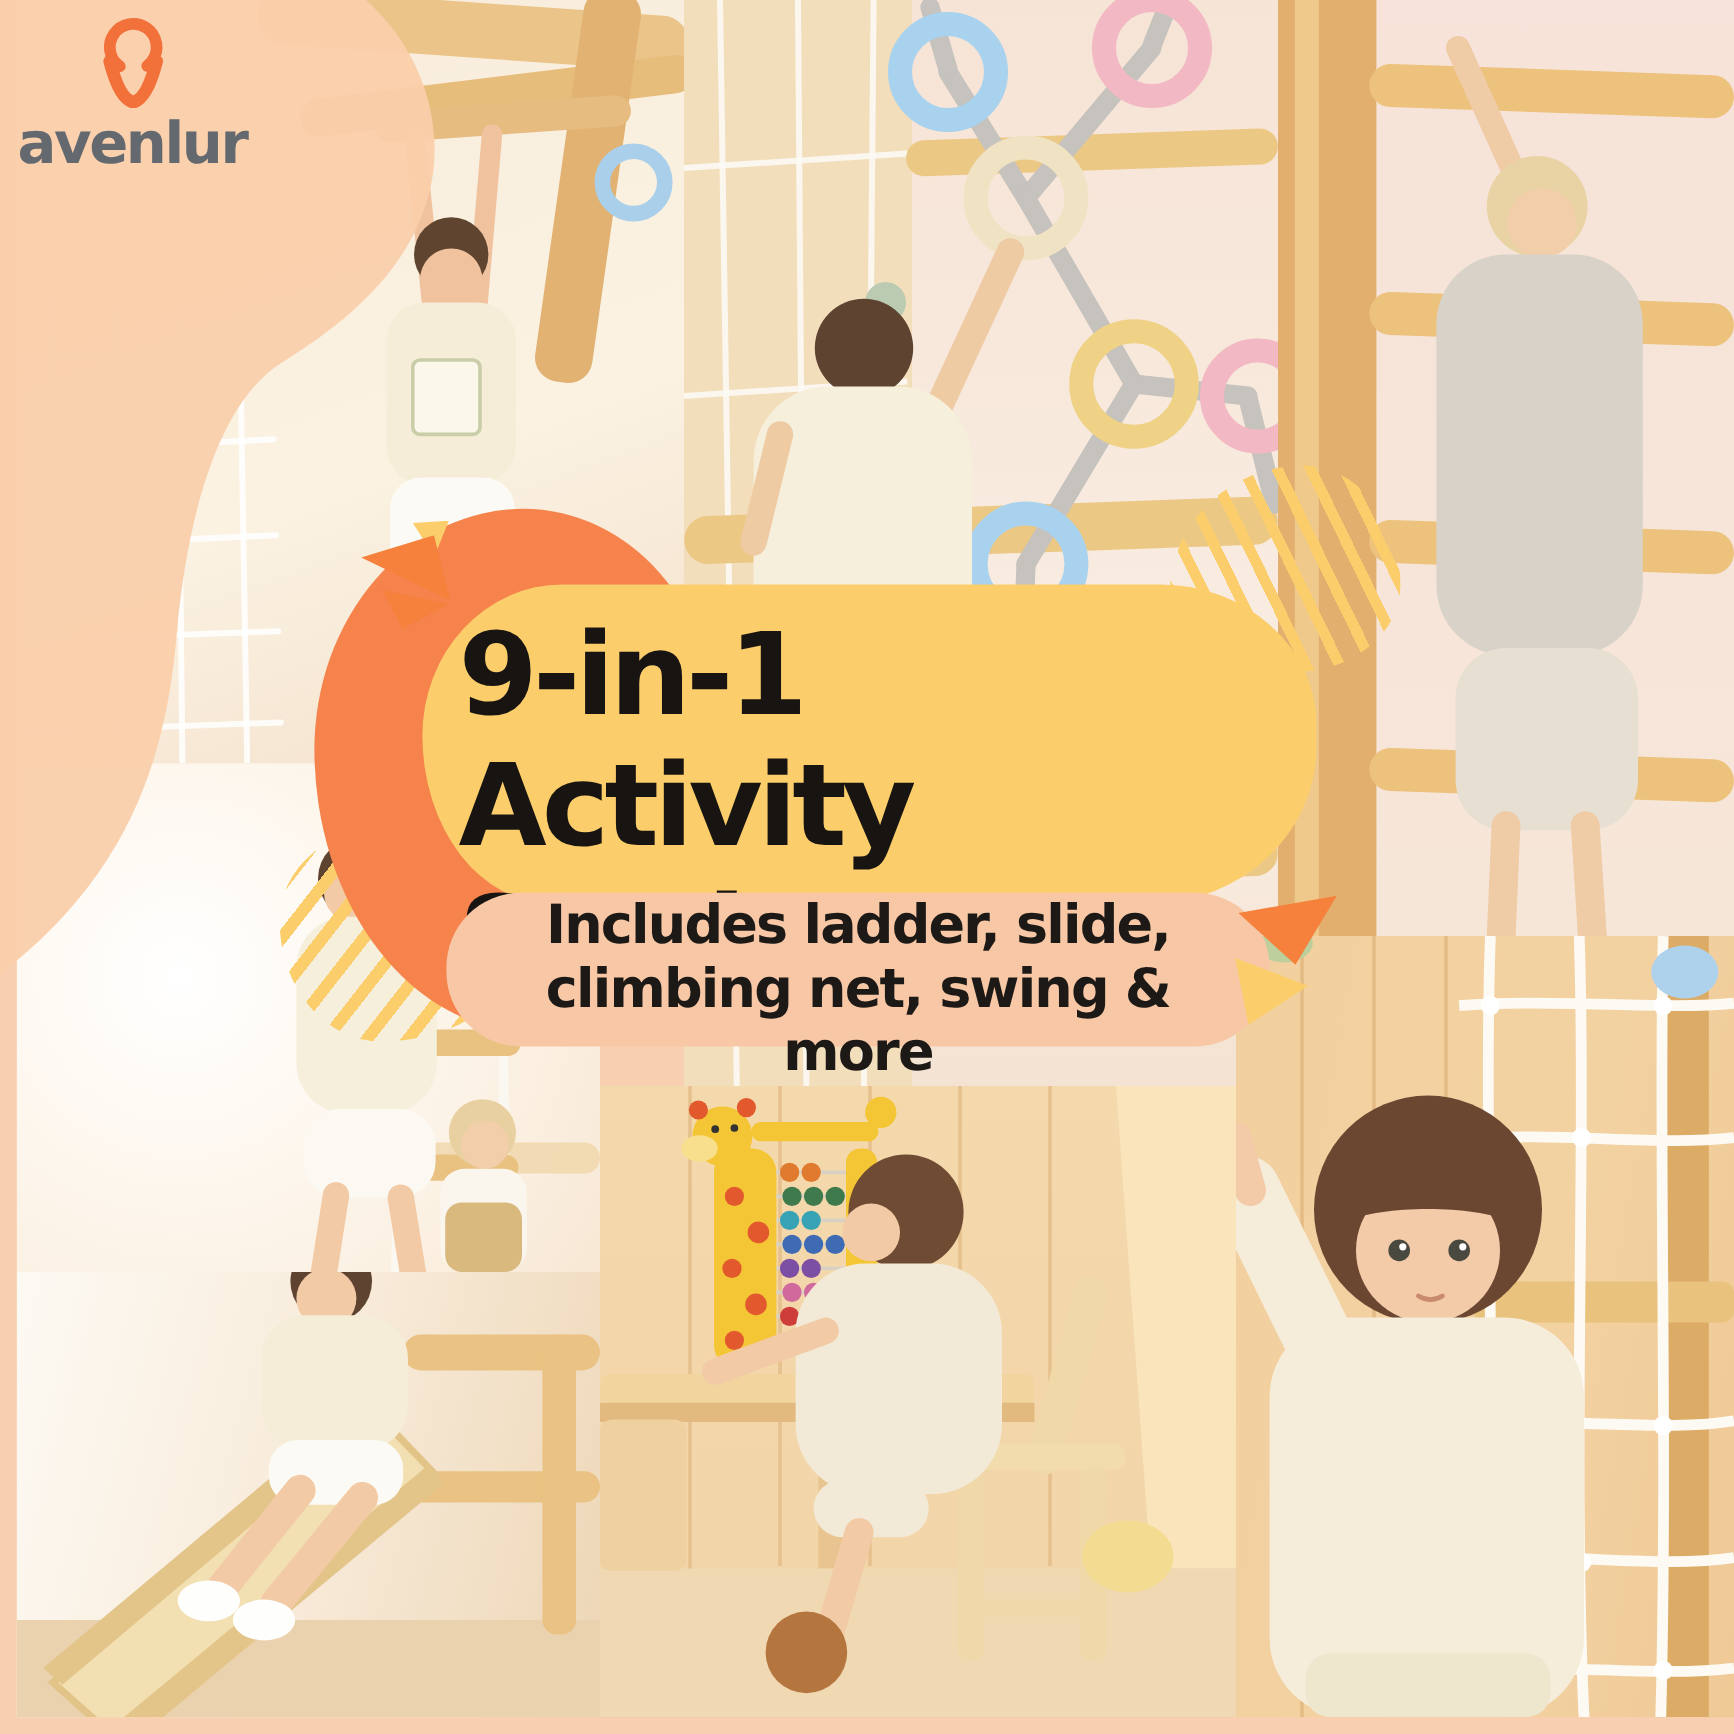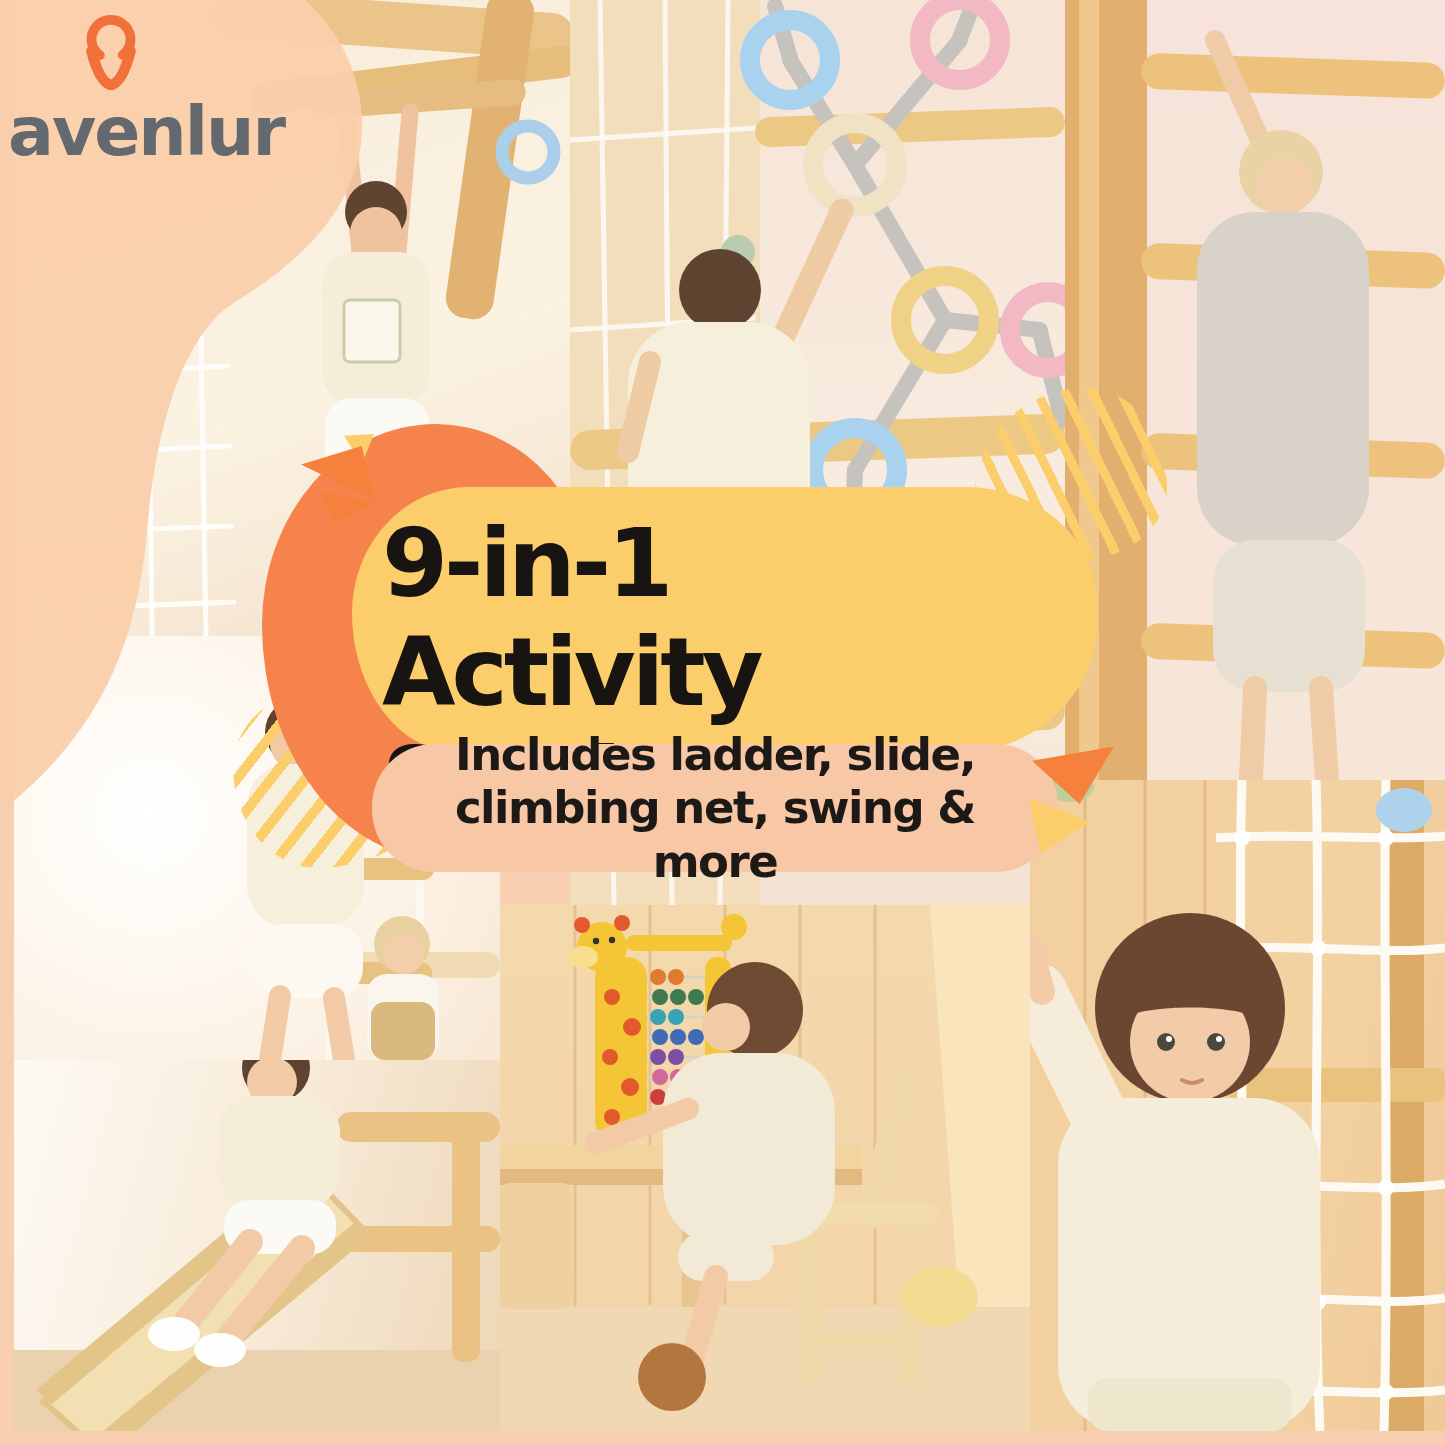--- a/index.html
+++ b/index.html
@@ -24,40 +24,40 @@
   .fan-b{left:233px;top:688px;width:202px;height:180px;
     background:repeating-linear-gradient(128deg,#FBCE6B 0 10px,transparent 10px 27px);
     border-radius:46% 54% 58% 42%/44% 52% 48% 56%;}
   .blob-orange{position:absolute;z-index:3;left:262px;top:424px;width:335px;height:436px;
     background:#F5834B;border-radius:52% 48% 46% 54%/46% 42% 58% 54%;}
   .bubble-title{position:absolute;z-index:4;left:352px;top:487px;width:745px;height:266px;
     background:#FBCE6B;border-radius:125px 140px 150px 115px/135px 125px 140px 150px;}
   .bubble-title h1{margin:0;padding:22px 30px 0 30px;font-size:95px;line-height:1.15;
     letter-spacing:-4px;font-weight:bold;color:#171411;width:660px;}
   .bubble-sub{position:absolute;z-index:4;left:372px;top:744px;width:686px;height:128px;
-    background:#F8C8A6;border-radius:62px;display:flex;align-items:center;justify-content:center;}
+    background:#F8C8A6;border-radius:62px;display:flex;justify-content:center;}
   .bubble-sub p{margin:0;font-size:45px;line-height:1.18;letter-spacing:-1.5px;font-weight:bold;
     color:#1C1916;text-align:center;max-width:640px;}
   .tri{position:absolute;z-index:5;}
   .tri-y1{left:344px;top:434px;width:32px;height:30px;background:#FBCE6B;
     clip-path:polygon(0 6%,94% 0,56% 100%);}
   .tri-o1{left:301px;top:446px;width:74px;height:58px;background:#F5813D;
     clip-path:polygon(0 32%,82% 0,100% 94%);}
   .tri-o2{left:316px;top:488px;width:58px;height:36px;background:#F5813D;
     clip-path:polygon(4% 10%,100% 42%,34% 100%);}
   .tri-o3{left:1032px;top:744px;width:82px;height:60px;background:#F5813D;
     clip-path:polygon(0 28%,100% 4%,58% 100%);}
   .tri-y2{left:1028px;top:796px;width:62px;height:58px;background:#FBCE6B;
     clip-path:polygon(2% 4%,100% 44%,20% 100%);}
 
   .logo-blob{position:absolute;z-index:5;left:0;top:0;}
   .logo{position:absolute;z-index:6;left:0;top:0;width:230px;height:170px;}
   .logo-icon{position:absolute;left:82px;top:14px;width:58px;height:76px;}
-  .logo-text{position:absolute;left:8px;top:92px;width:204px;text-align:right;
-    font-size:68px;font-weight:bold;letter-spacing:-2px;color:#63696E;}
+  .logo-text{position:absolute;left:8px;top:92px;width:204px;text-align:center;
+    font-size:48px;font-weight:bold;letter-spacing:-2px;color:#63696E;}
 </style>
 </head>
 <body>
 
 <div class="stage">
 
   <div class="photo" id="p1">
     <svg viewBox="0 0 556 636">
       <g>
         <rect x="200" y="2" width="360" height="46" rx="22" fill="#EAC488" transform="rotate(4 380 25)"></rect>

